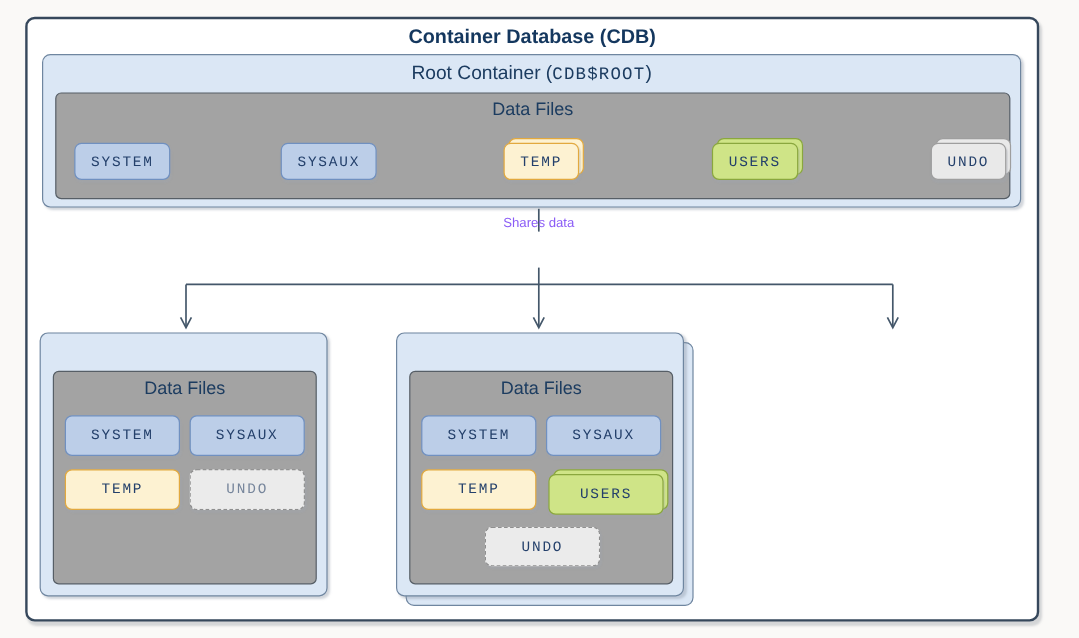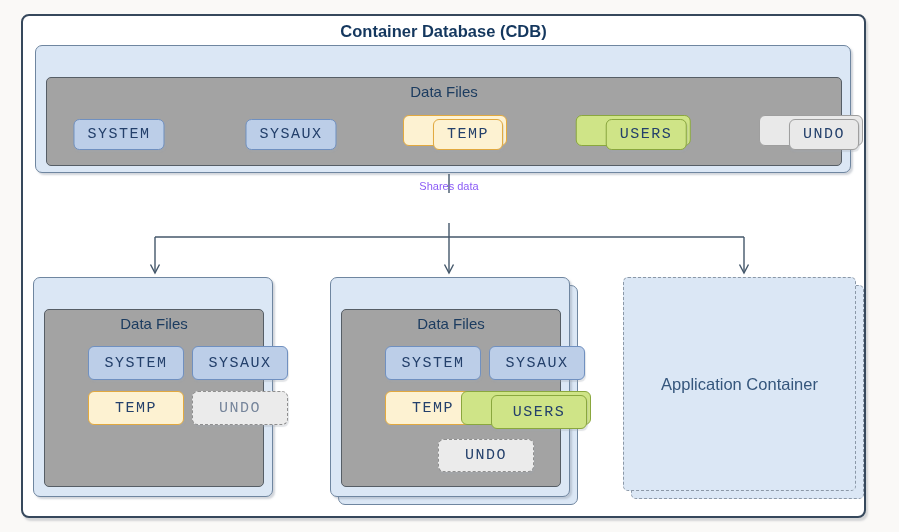--- a/index.html
+++ b/index.html
@@ -67,25 +67,24 @@
   .v-graydash { --fill:#ebebeb; --stroke:#8f8f8f; --bstyle:dashed; }
   .muted      { --text:#76859b; }
 
   .chip {
     display:inline-flex; align-items:center; justify-content:center;
     height:31px; padding:0 13px; box-sizing:border-box;
     background:var(--fill);
     border:1.5px var(--bstyle,solid) var(--stroke);
     border-radius:6px;
     font-family:"Liberation Mono", monospace;
-    font-size:15px; letter-spacing:1.5px;
+    font-size:12px; letter-spacing:1.5px;
     color:var(--text,#24406b);
     box-shadow:1px 2px 1px rgba(160,165,175,.3);
     white-space:nowrap;
-    margin-left:34px;
   }
   
   .stack { position:relative; display:inline-flex; }
   .stack::before {
     content:""; position:absolute; left:4px; top:-4px;
     width:100%; height:100%; box-sizing:border-box;
     background:var(--fill);
     border:1.5px var(--bstyle,solid) var(--stroke);
     border-radius:6px;
   }
@@ -128,20 +127,21 @@
 </head>
 <body>
 
 <div class="canvas">
 
   <div class="cdb-box">
     <div class="cdb-title">Container Database (CDB)</div>
   </div>
 
   <div class="blue-container" style="position:absolute; left:35px; top:45px; width:816px; height:128px;">
+    <div class="container-title"><span>Root Container (</span><span class="mono">CDB$ROOT</span><span>)</span></div>
 
     <div class="files-box root-files" style="left:10px; top:31px; width:796px; height:89px;">
       <div class="files-label">Data Files</div>
 
       <span class="tsp v-blue" style="left:55px;">
         <span class="chip">SYSTEM</span></span>
       <span class="tsp v-blue" style="left:227px;">
         <span class="chip">SYSAUX</span></span>
       <span class="tsp stack v-yellow" style="left:404px;">
         <span class="chip">TEMP</span>
@@ -197,21 +197,14 @@
           <span class="chip">TEMP</span></span>
         <span class="grid-chip stack v-green" style="left:115px; top:85px;">
           <span class="chip">USERS</span>
           </span>
         <span class="grid-chip v-graydash" style="left:62px; top:129px;">
           <span class="chip" style="height:33px;">UNDO</span></span>
       </div>
     </div>
   </div>
 
-  <div class="ghost-box ghost-dash" style="left:623px; top:277px; width:233px; height:214px;">
-    <div class="front">
-      <div class="app-front">
-        <span>Application Container</span>
-      </div>
-    </div>
-  </div>
 
 </div>
 
 </body></html>

